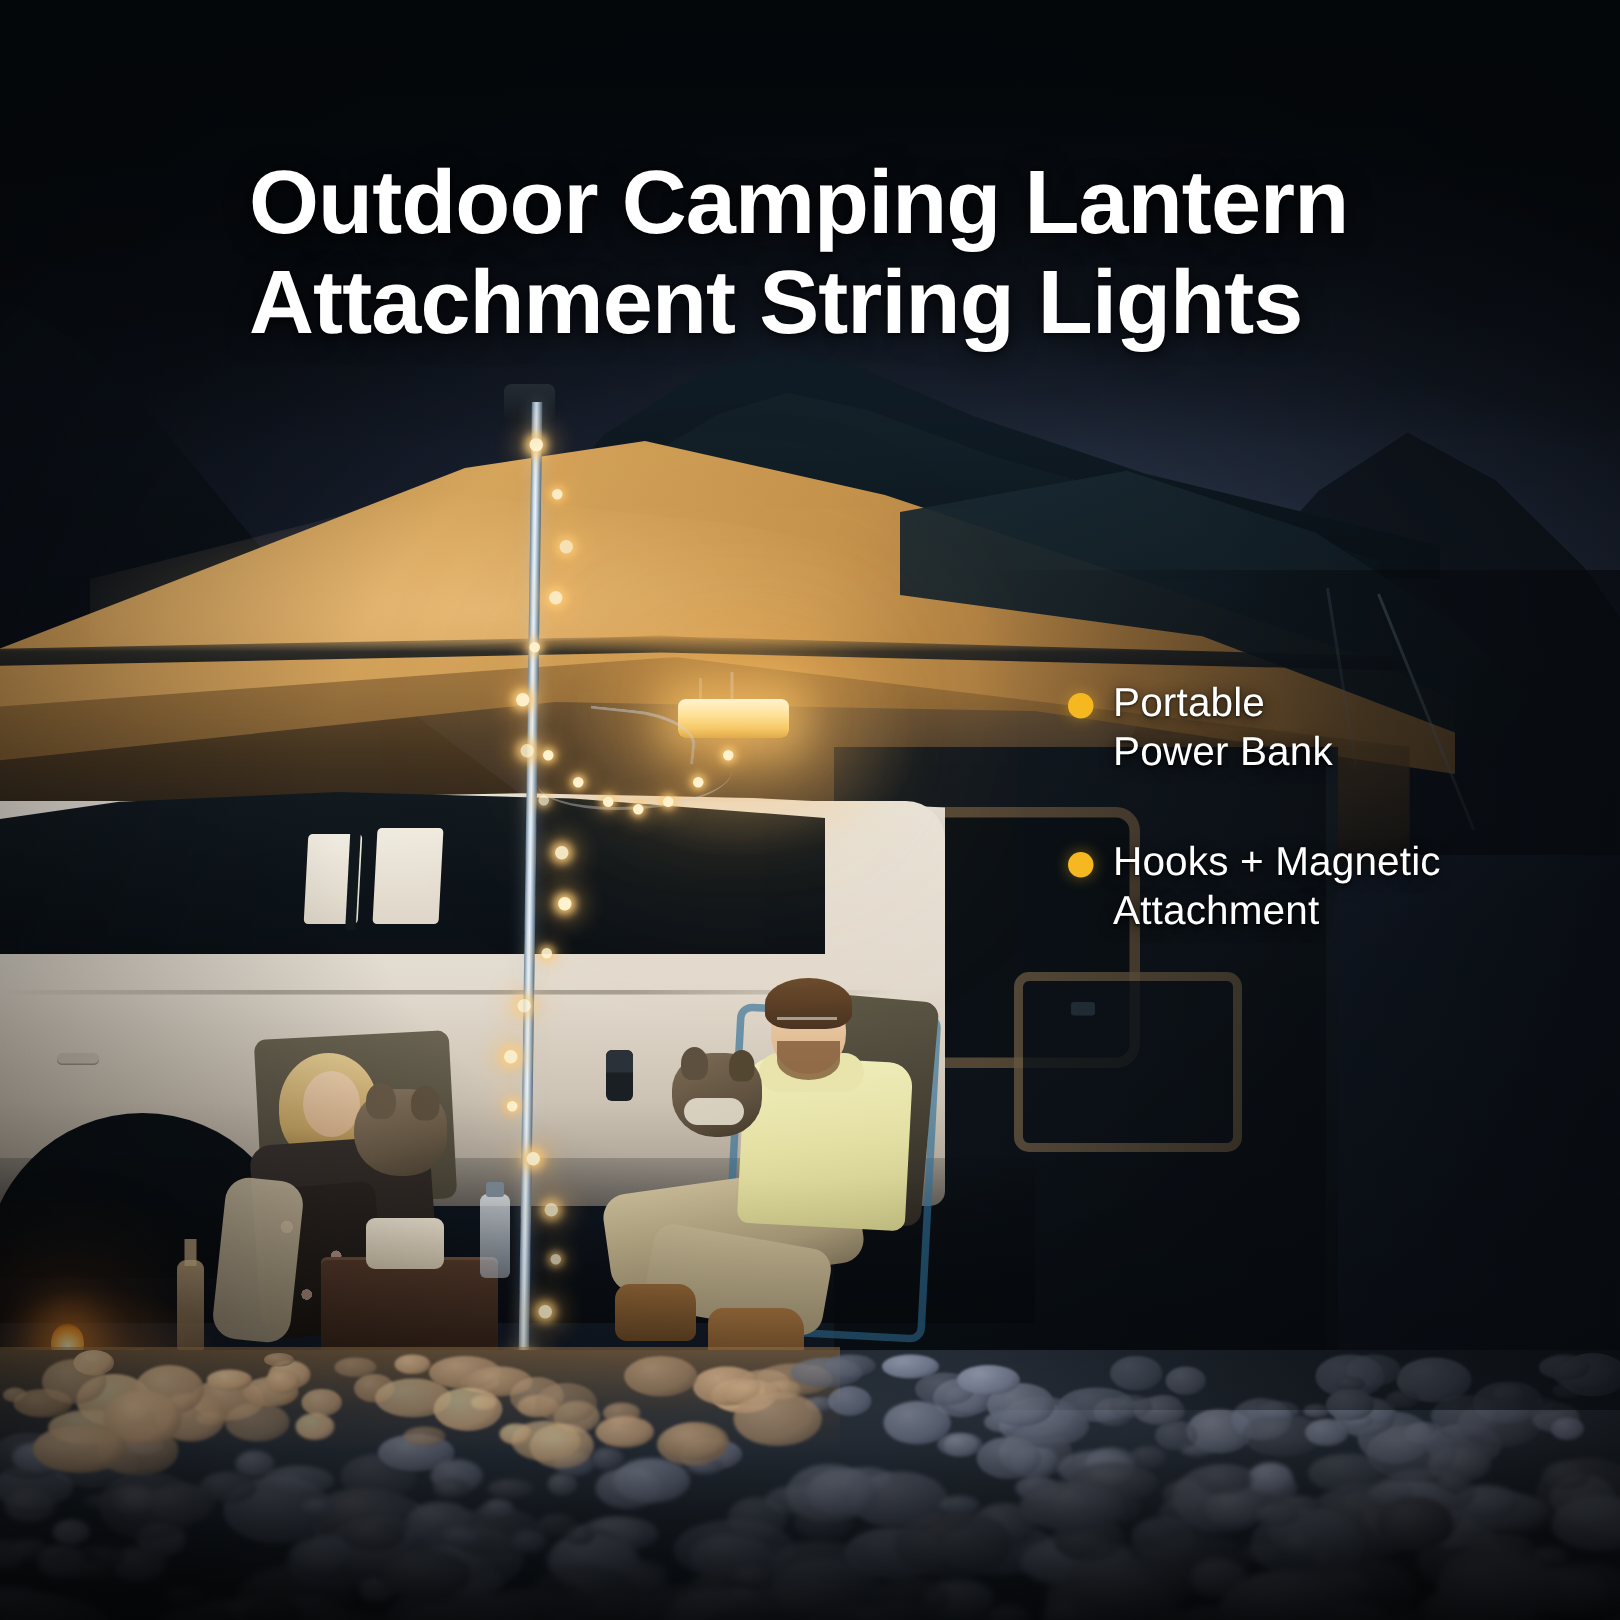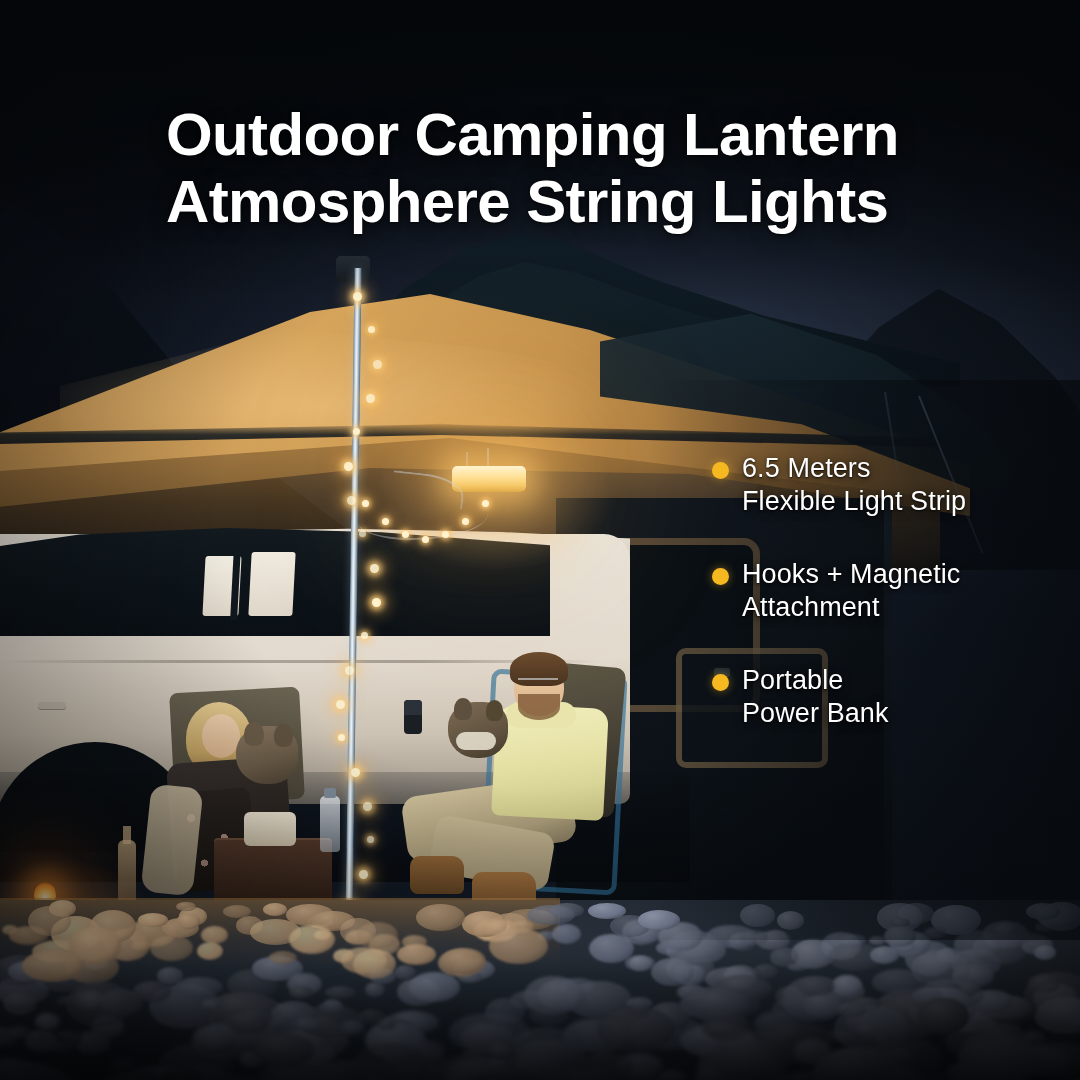--- a/index.html
+++ b/index.html
@@ -889,33 +889,28 @@
       <div class="rock" style="left: 680.22px; top: 89.0528px; width: 68.8823px; height: 33.8591px; background: radial-gradient(at 36% 30%, rgb(123, 127, 141) 0%, rgb(85, 91, 107) 58%, rgb(43, 46, 59) 100%); opacity: 0.86; filter: blur(1.6px);"></div>
       <div class="rock" style="left: 581.189px; top: 153.116px; width: 51.912px; height: 30.446px; background: radial-gradient(at 36% 30%, rgb(110, 113, 125) 0%, rgb(72, 77, 91) 58%, rgb(36, 39, 50) 100%); opacity: 0.59; filter: blur(2.4px);"></div>
     </div>
   <div class="ground-vig"></div>
 
   <div class="vignette"></div>
   <div class="top-scrim"></div>
   <div class="right-scrim"></div>
 
   <div class="title">Outdoor Camping Lantern
-Atmosphere String Lights</div>
+Attachment String Lights</div>
 
   <div class="features" id="features">
       <div class="feature">
         <span class="dot" style="background: rgb(245, 184, 32);"></span>
-        <div class="feature-text">6.5 Meters
-Flexible Light Strip</div>
+        <div class="feature-text">Portable
+Power Bank</div>
       </div>
       <div class="feature">
         <span class="dot" style="background: rgb(245, 184, 32);"></span>
         <div class="feature-text">Hooks + Magnetic
 Attachment</div>
       </div>
-      <div class="feature">
-        <span class="dot" style="background: rgb(245, 184, 32);"></span>
-        <div class="feature-text">Portable
-Power Bank</div>
-      </div>
     </div>
 
 </div>
 
 </body></html>

